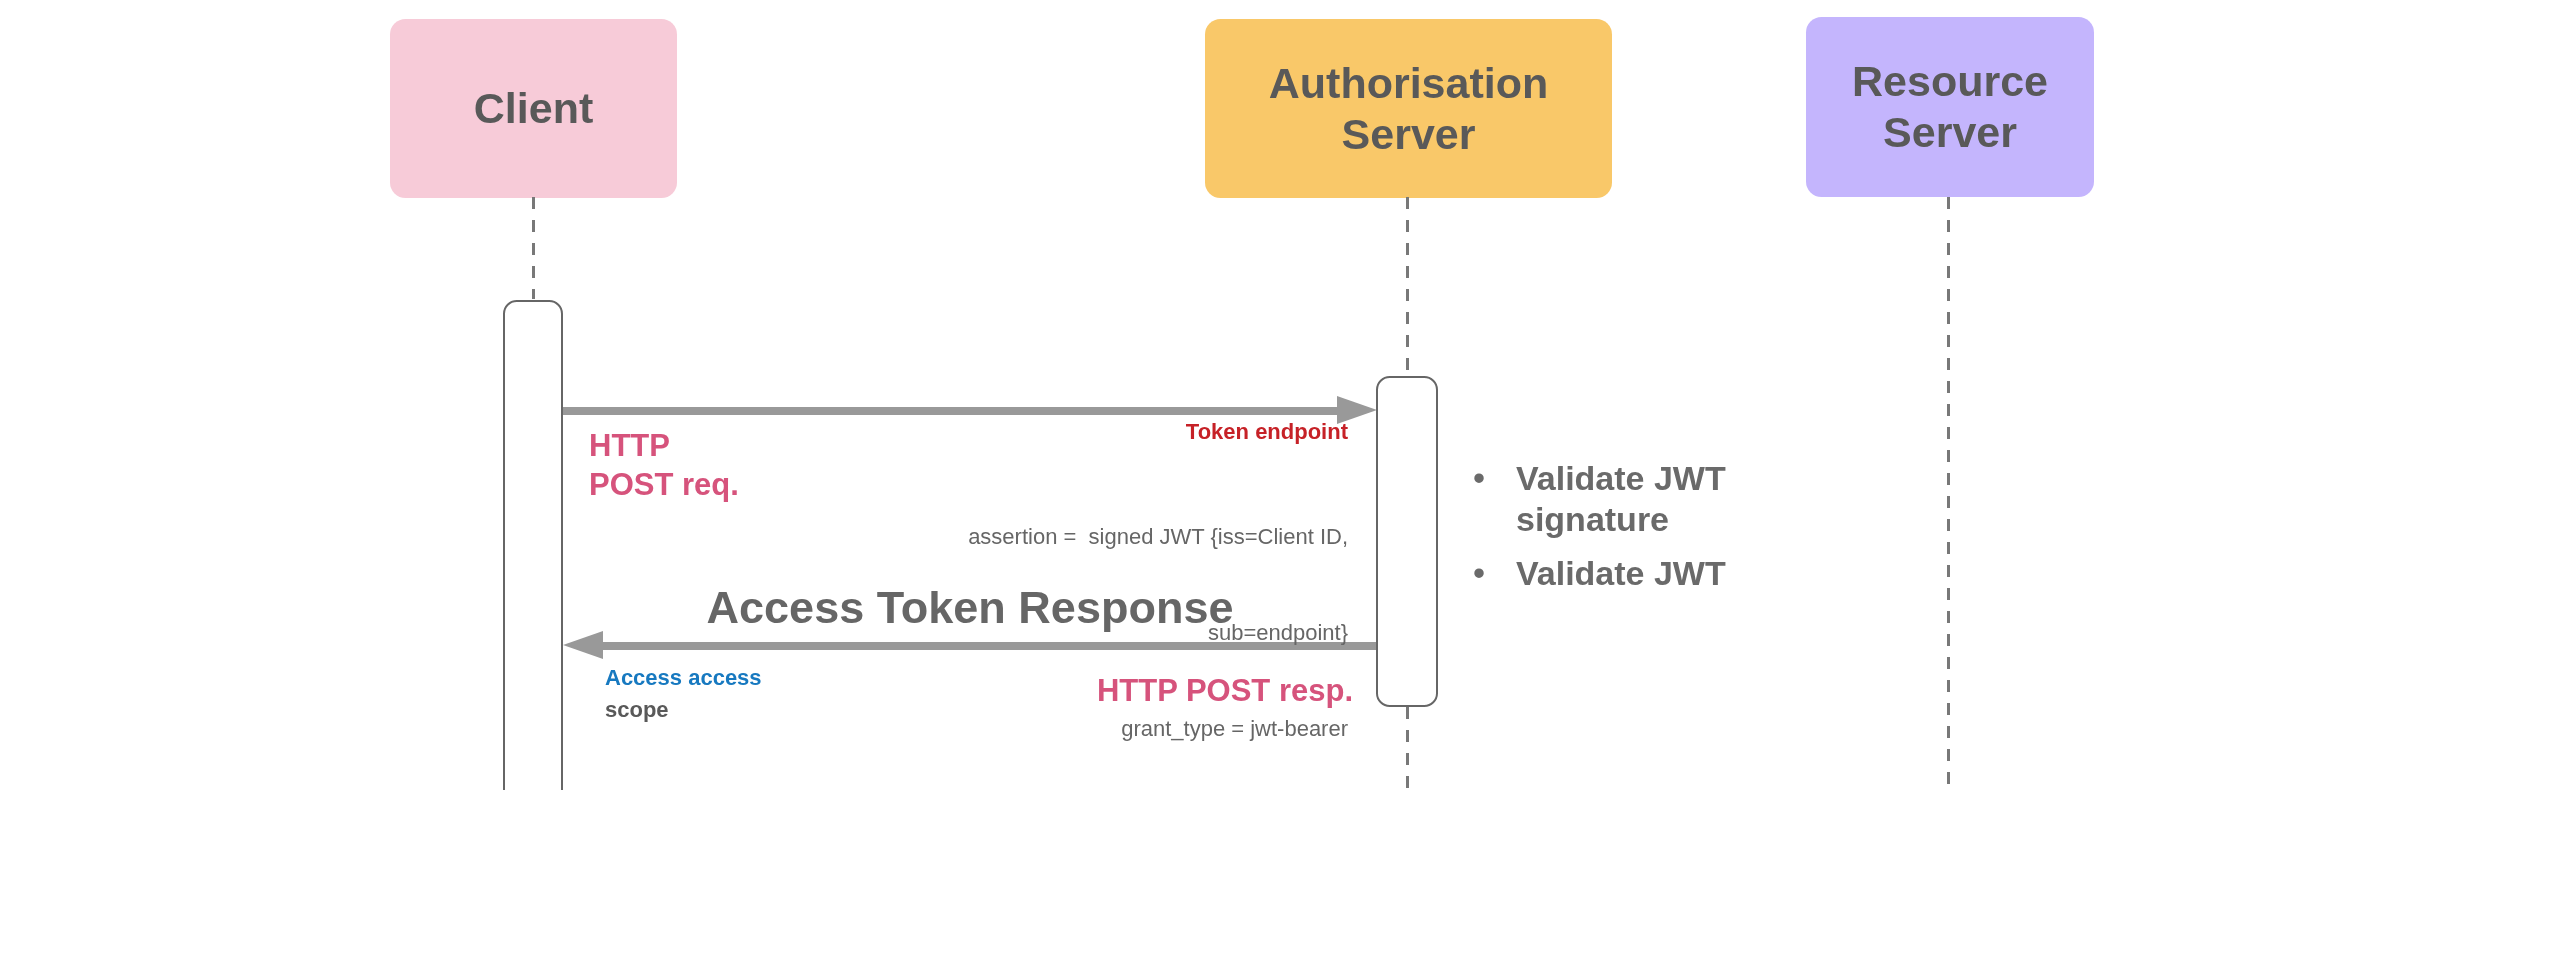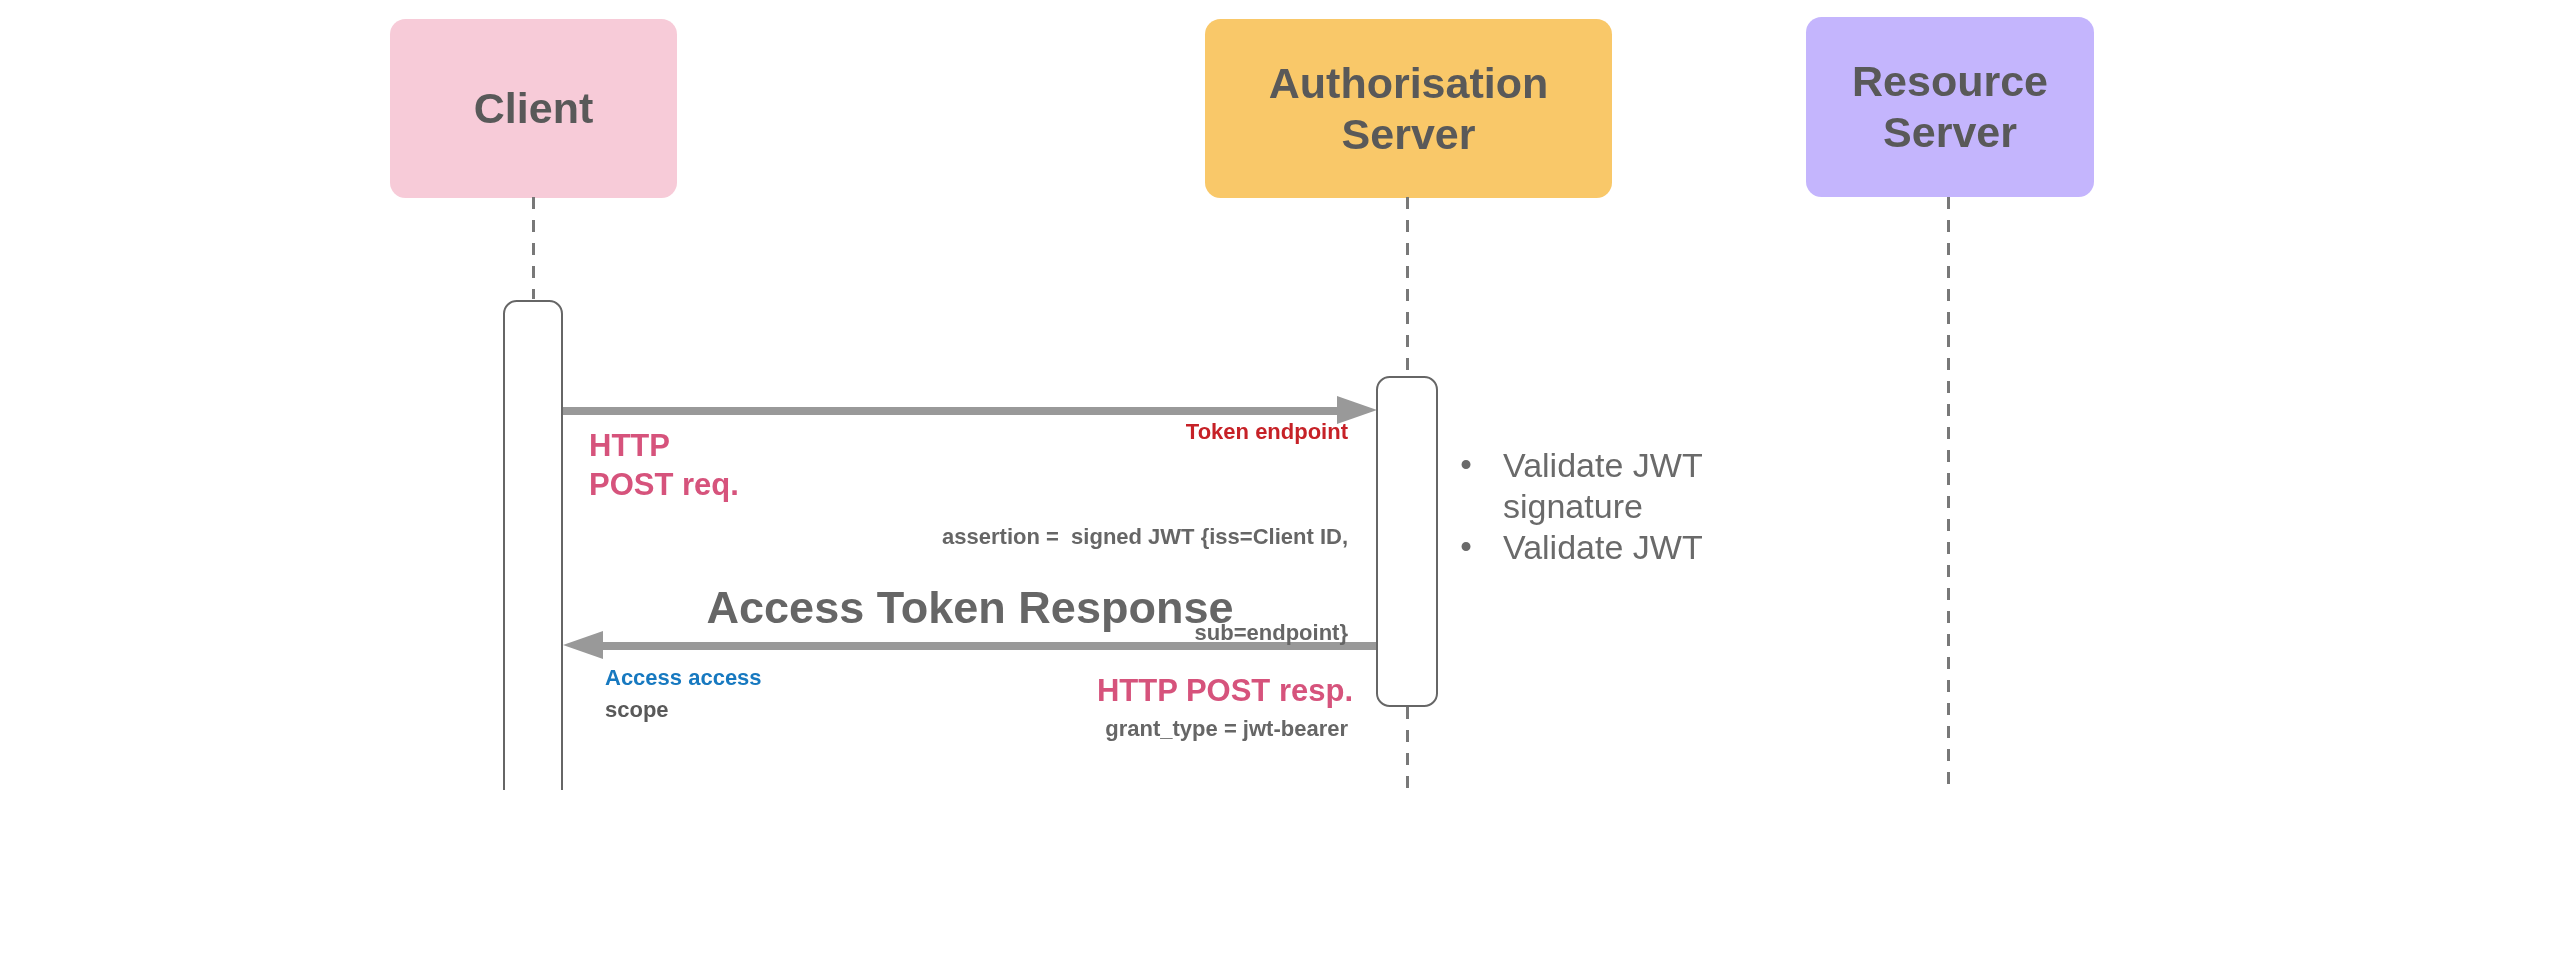--- a/index.html
+++ b/index.html
@@ -71,33 +71,33 @@
   
   .note-pink{position:absolute;font-size:31px;font-weight:bold;color:#d6537c;line-height:39px;z-index:5;}
   #note-http-post-req{left:589px;top:426px;}
   #note-http-post-resp{left:975px;top:671px;width:378px;text-align:right;}
   #note-token-endpoint{
     position:absolute;left:987px;top:419px;width:361px;
     text-align:right;font-size:22px;font-weight:bold;color:#c62127;z-index:5;
   }
   .params{
     position:absolute;left:876px;top:457px;width:472px;
-    text-align:right;font-size:22px;font-weight:bold;color:#666666;
+    text-align:right;font-size:22px;font-weight:normal;color:#666666;
     line-height:32px;white-space:pre-wrap;z-index:5;
   }
   #note-access-token{position:absolute;left:605px;top:665px;font-size:22px;font-weight:bold;color:#1779c0;z-index:5;}
   #note-scope{position:absolute;left:605px;top:697px;font-size:22px;font-weight:bold;color:#595959;z-index:5;}
 
   
   #auth-tasks{
     position:absolute;left:1455px;top:445px;width:369px;
     margin:0;padding:0;list-style:none;
     font-size:34px;color:#6a6a6a;line-height:41px;z-index:5;
   }
-  #auth-tasks li{position:relative;padding-left:48px;margin:0;}
+  #auth-tasks li{position:relative;padding-left:48px;margin:13px;font-weight:bold;}
   #auth-tasks li::before{
     content:"\2022";
     position:absolute;left:5.2px;top:-0.9px;
     font-size:33px;color:#6a6a6a;
   }
 </style>
 </head>
 <body>
 
 <div id="diagram">

